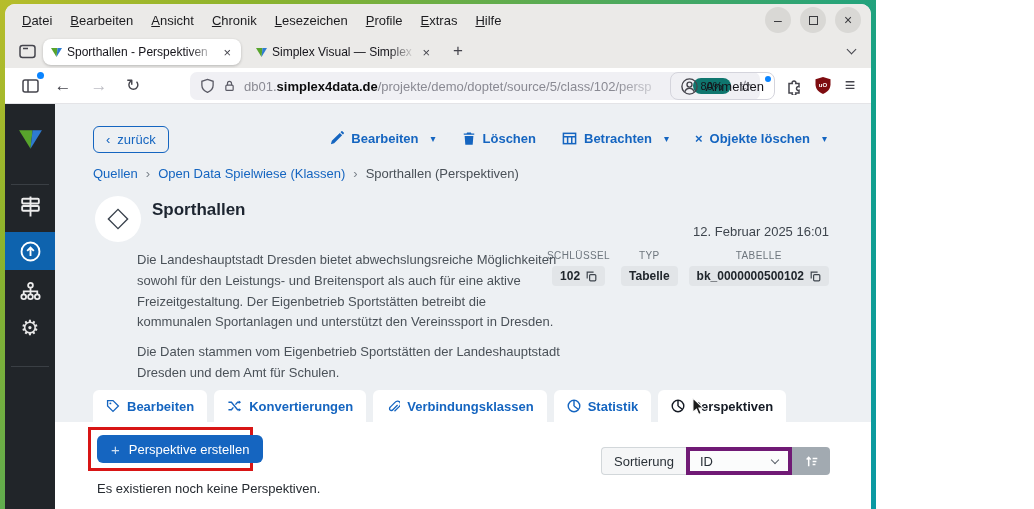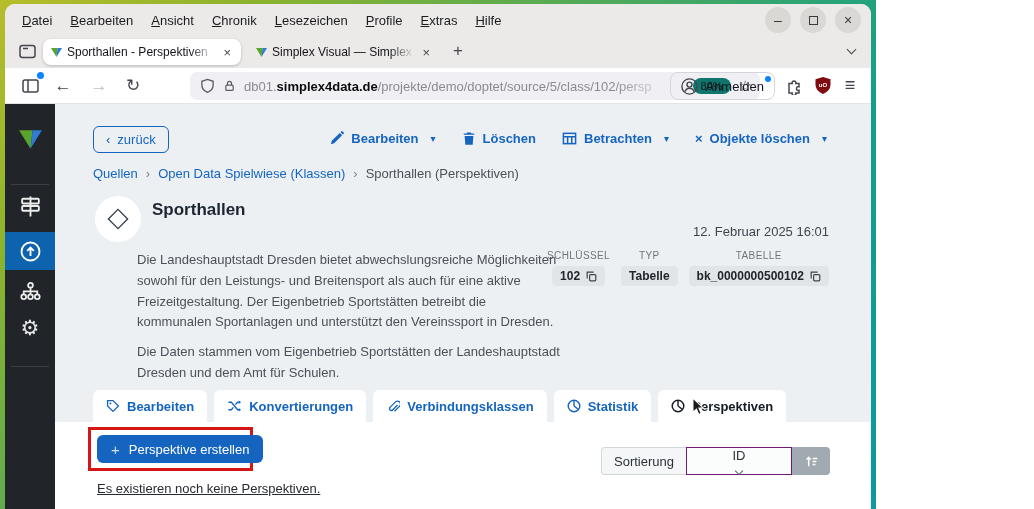--- a/index.html
+++ b/index.html
@@ -88,25 +88,25 @@
     color:#1565c0; font-size:13px; font-weight:700; }
   .ctab.active { color:#141a24; }
   .panel { position:absolute; left:0; top:318px; right:0; bottom:0; background:#fff; }
   .red-rect { position:absolute; left:33px; top:323px; width:165px; height:44px; border:3px solid #d81515; z-index:6; }
   .btn-create { position:absolute; left:42px; top:331px; height:28px; padding:0 14px; background:#1565c0; border:none;
     border-radius:6px; color:#fff; font-size:13px; display:flex; align-items:center; gap:9px; z-index:7; }
   .btn-create .plus { font-size:15px; color:#cfe0f3; }
   .sortgrp { position:absolute; right:41px; top:343px; height:28px; display:flex; font-size:13px; z-index:7; }
   .slabel { background:#f5f6f7; border:1px solid #d2d7da; border-right:none; border-radius:4px 0 0 4px;
     display:flex; align-items:center; padding:0 12px; color:#2a3138; }
-  .sselect { width:106px; background:#fbfcfc; border:1px solid #701a75; display:flex; align-items:center;
-    justify-content:space-between; padding:0 10px; color:#2a3138;flex-direction:column; }
+  .sselect { width:106px; background:#fbfcfc; border:4px solid #701a75; display:flex; align-items:center;
+    justify-content:space-between; padding:0 10px; color:#2a3138; }
   .sselect .chev { border-color:#5a626a; width:6px; height:6px; margin-top:-3px; }
   .sbtn { width:38px; background:#a2aab1; border-radius:0 4px 4px 0; display:flex; align-items:center; justify-content:center; }
-  .empty { position:absolute; left:42px; top:377px; font-size:13px; color:#262b31; z-index:7;text-decoration:underline; }
+  .empty { position:absolute; left:42px; top:377px; font-size:13px; color:#262b31; z-index:7; }
   .cursor { position:absolute; left:636px; top:293px; z-index:20; }
   svg { display:block; }
 </style>
 </head>
 <body>
 
 <div class="screen">
  <div class="window">
 
   <div class="titlebar">

